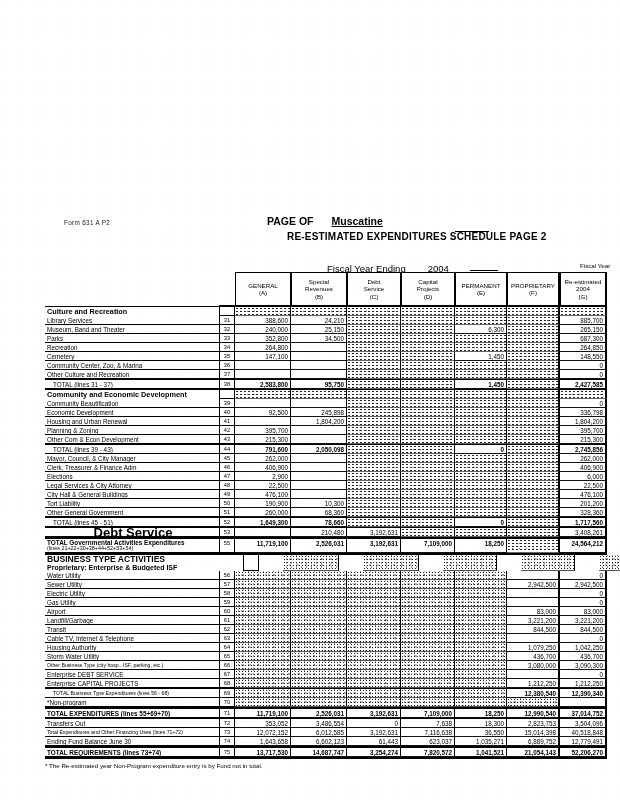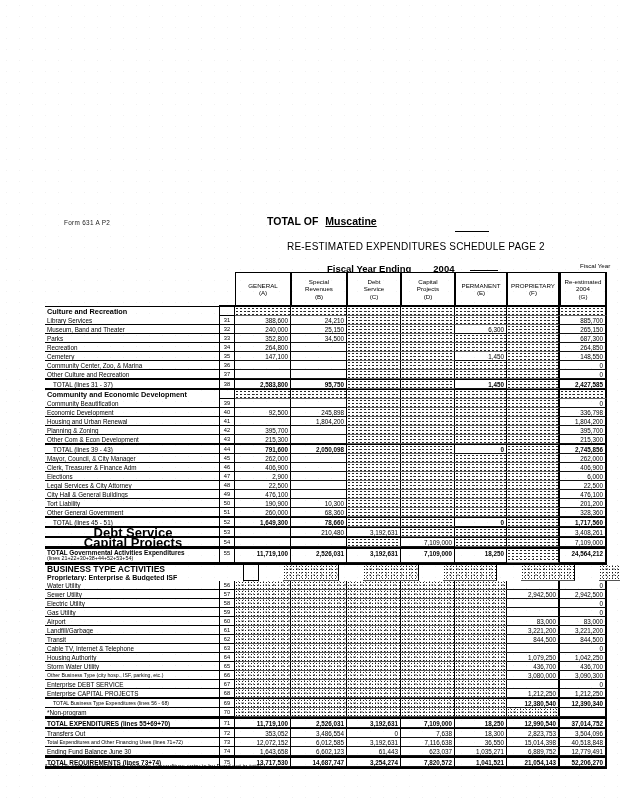--- a/index.html
+++ b/index.html
@@ -10,24 +10,24 @@
   }
   
   body::before{
     content:"";position:absolute;inset:0;z-index:9;pointer-events:none;
     background-image:radial-gradient(rgba(0,0,0,.5) .4px,transparent .75px);
     background-size:13px 11px;opacity:.10;
   }
   .abs{position:absolute;white-space:nowrap;}
   .form-no{left:64px;top:219px;font-size:6.4px;color:#222;letter-spacing:.3px;}
   .city-line{left:267px;top:215px;font-size:10.5px;font-weight:bold;}
-  .city-name{text-decoration:underline;margin-left:7px;}
+  .city-name{text-decoration:underline;margin-left:18px;}
   .rule1{left:455px;top:230px;width:34px;border-bottom:1.4px solid #000;height:1px;}
-  .doc-title{left:287px;top:241px;font-size:10px;font-weight:normal;letter-spacing:.2px;}
-  .fy-line{left:327px;top:263px;font-size:9.5px;font-weight:bold;}
+  .doc-title{left:287px;top:231px;font-size:10px;font-weight:bold;letter-spacing:.2px;}
+  .fy-line{left:327px;top:263px;font-size:9.5px;font-weight:normal;}
   .fy-year{margin-left:22px;text-decoration:underline;}
   .rule2{left:470px;top:269px;width:28px;border-bottom:1px solid #000;height:1px;}
   .fy-right{left:580px;top:262px;font-size:6.2px;width:40px;overflow:hidden;}
   .footnote{left:45px;top:762px;font-size:6.2px;}
 
   .budget-table{position:absolute;left:45px;top:272px;width:562px;}
   .grid{display:grid;grid-template-columns:174px 16px 56px 56px 54px 54px 52px 52px 48px;}
   .header-row{height:34px;}
   .h{border:1.5px solid #000;display:flex;flex-direction:column;align-items:center;
      justify-content:center;font-size:6.2px;line-height:1.2;text-align:center;background:#fff;}
@@ -71,21 +71,21 @@
       radial-gradient(rgba(0,0,0,.5) .7px,transparent 1px);
     background-size:3px 3px,5px 4px,8px 6px;background-position:0 0,1px 2px,3px 1px;
     border-bottom-color:#555;}
 </style>
 </head>
 <body>
 
 <div class="abs form-no">Form 631 A P2</div>
 
 <div class="abs city-line">
-  <span>TOTAL OF</span><span class="city-name">Muscatine</span>
+  <span>PAGE OF</span><span class="city-name">Muscatine</span>
 </div>
 <div class="abs rule1"></div>
 
 <div class="abs doc-title">RE-ESTIMATED  EXPENDITURES SCHEDULE PAGE 2</div>
 
 <div class="abs fy-line">
   <span>Fiscal Year Ending</span><span class="fy-year">2004</span>
 </div>
 <div class="abs rule2"></div>
 <div class="abs fy-right">Fiscal Year</div>
@@ -395,31 +395,20 @@
       <div class="grid row secnum">
         <div class="c lab">Debt Service</div>
         <div class="c num">53</div>
         <div class="c v colA"></div>
         <div class="c v colB">210,480</div>
         <div class="c v colC">3,192,631</div>
         <div class="c v colD noise1"></div>
         <div class="c v colE noise1"></div>
         <div class="c v colF noise1"></div>
         <div class="c v colG">3,408,261</div>
-      </div>
-      <div class="grid row secnum">
-        <div class="c lab">Capital Projects</div>
-        <div class="c num">54</div>
-        <div class="c v colA"></div>
-        <div class="c v colB"></div>
-        <div class="c v colC noise1"></div>
-        <div class="c v colD">7,109,000</div>
-        <div class="c v colE noise1"></div>
-        <div class="c v colF noise1"></div>
-        <div class="c v colG">7,109,000</div>
       </div>
       <div class="grid row grand grand2">
         <div class="c lab">
           <div>TOTAL Governmental Activities Expenditures</div>
           <div class="l2">(lines 21+22+30+38+44+52+53+54)</div>
         </div>
         <div class="c num">55</div>
         <div class="c v colA">11,719,100</div>
         <div class="c v colB">2,526,031</div>
         <div class="c v colC">3,192,631</div>

